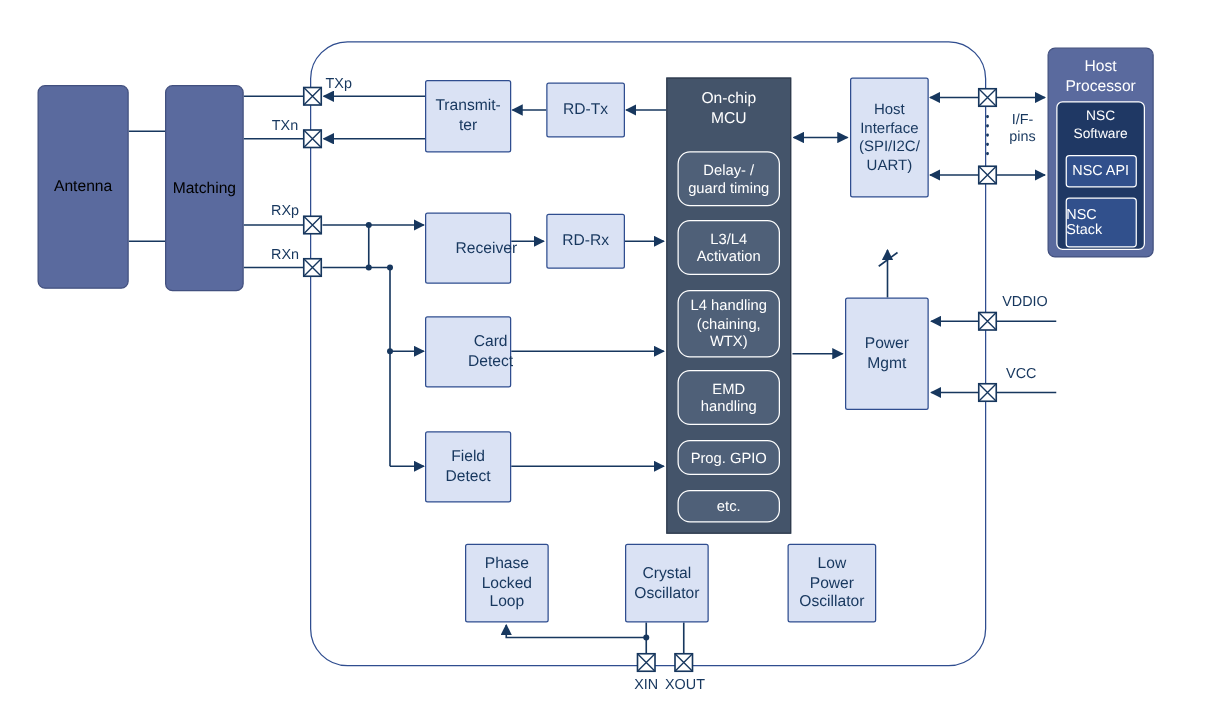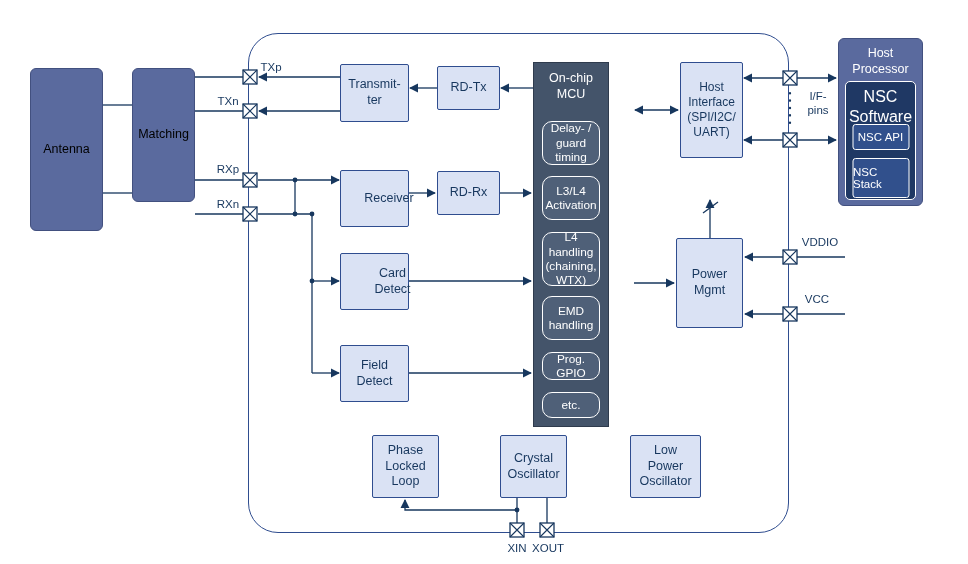--- a/index.html
+++ b/index.html
@@ -31,21 +31,21 @@
     white-space: pre-line; font-size: 12.5px; line-height: 1.3;
   }
   .mcu-item {
     position: absolute; left: 8px; right: 8px; background: #4F6078; border: 1.5px solid #ffffff;
     border-radius: 10px; color: #ffffff; display: flex; align-items: center; justify-content: center;
     text-align: center; white-space: pre-line; font-size: 11.8px; line-height: 1.22;
   }
   .hp { position: absolute; background: #5A6A9E; border: 1px solid #42507F; border-radius: 6px; color: #ffffff; }
   .hp-title { text-align: center; white-space: pre-line; padding-top: 7px; font-size: 12.5px; line-height: 1.25; }
   .nsc { position: absolute; background: #1F3864; border: 1.5px solid #ffffff; border-radius: 5px; color: #ffffff; }
-  .nsc-title { position: absolute; top: 5px; left: 0; right: 0; text-align: center; white-space: pre-line; font-size: 16px; line-height: 1.25; }
+  .nsc-title { position: absolute; top: 5px; left: 0; right: 0; text-align: center; white-space: pre-line; font-size: 11px; line-height: 1.25; }
   .nsc-item {
     position: absolute; left: 50%; transform: translateX(-50%); background: #31508C;
     border: 1.2px solid #ffffff; border-radius: 3px; color: #ffffff;
     display: flex; align-items: center; justify-content: center; font-size: 11.5px; white-space: pre-line;
   }
   .pin-label {
     position: absolute; color: #17375E; font-size: 11.5px; text-align: center;
     white-space: pre-line; line-height: 1.2;
   }
 </style>
@@ -183,33 +183,33 @@
         <rect x="-7" y="-7" width="14" height="14"></rect>
         <path d="M-7,-7L7,7M7,-7L-7,7"></path>
       </g>
     <g class="pad" transform="translate(547,530)">
         <rect x="-7" y="-7" width="14" height="14"></rect>
         <path d="M-7,-7L7,7M7,-7L-7,7"></path>
       </g>
   </svg>
 
   <div class="blk dark" style="left:30px; top:68px; width:73px; height:163px;"><span>Antenna</span></div>
-  <div class="blk dark" style="left:132px; top:68px; width:63px; height:134px;"><span>Matching</span></div>
+  <div class="blk dark" style="left:132px; top:68px; width:63px; height:165px;"><span>Matching</span></div>
 
   <div class="blk light" style="left:340px; top:64px; width:69px; height:58px;"><span>Transmit-
 ter</span></div>
   <div class="blk light" style="left:437px; top:66px; width:63px; height:44px;"><span>RD-Tx</span></div>
   <div class="blk light" style="left:340px; top:170px; width:69px; height:57px;padding-left:29px;"><span>Receiver</span></div>
   <div class="blk light" style="left:437px; top:171px; width:63px; height:44px;"><span>RD-Rx</span></div>
   <div class="blk light" style="left:340px; top:253px; width:69px; height:57px;padding-left:36px;"><span>Card
 Detect</span></div>
   <div class="blk light" style="left:340px; top:345px; width:69px; height:57px;"><span>Field
 Detect</span></div>
 
-  <div class="mcu" style="left:533px; top:62px; width:76px; height:365px;">
+  <div class="mcu" style="left:533px; top:62px; width:100px; height:365px;">
     <div class="mcu-title">On-chip
 MCU</div>
     <div class="mcu-item" style="top:58px; height:44px;">Delay- /
 guard timing</div>
     <div class="mcu-item" style="top:113px; height:44px;">L3/L4
 Activation</div>
     <div class="mcu-item" style="top:169px; height:54px;">L4 handling
 (chaining,
 WTX)</div>
     <div class="mcu-item" style="top:233px; height:44px;">EMD

